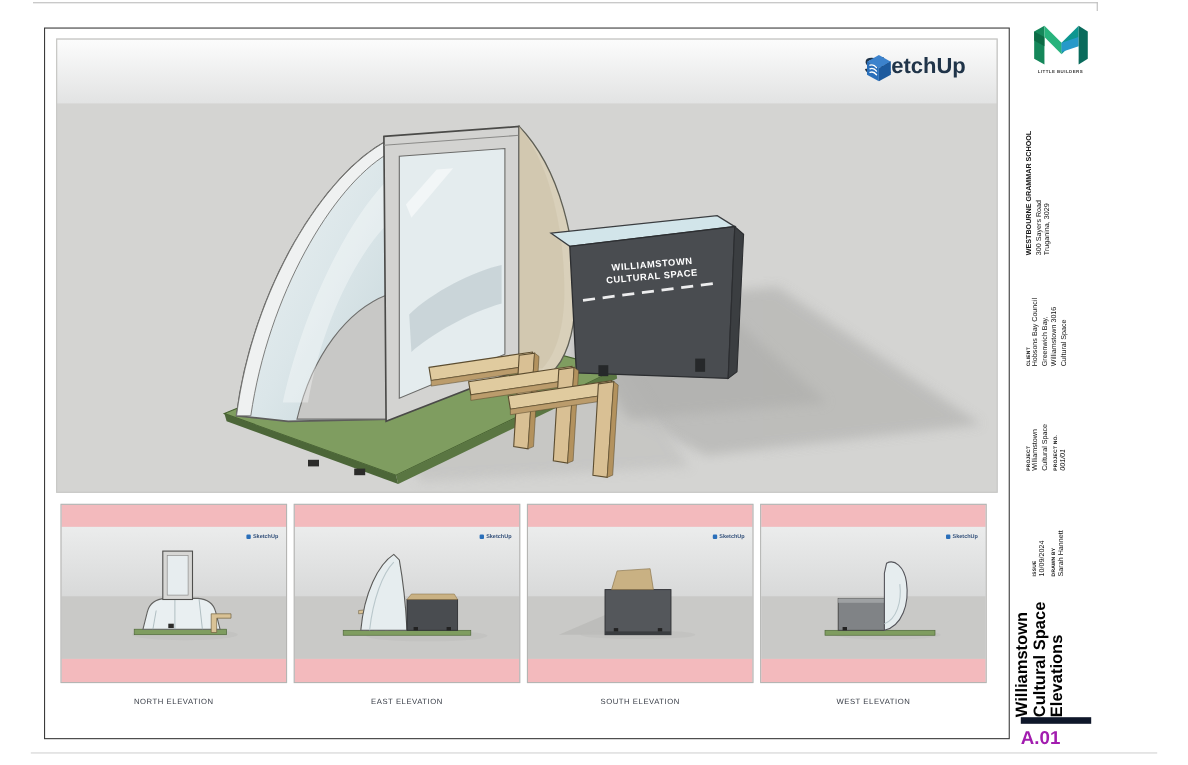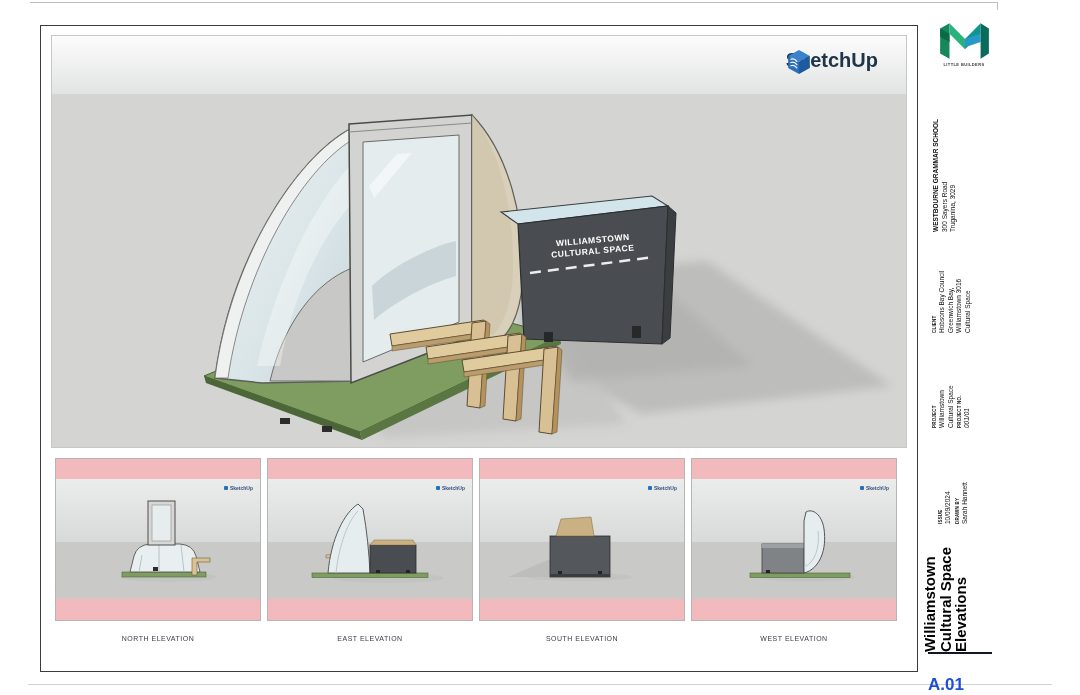--- a/index.html
+++ b/index.html
@@ -33,22 +33,22 @@
   .elev-label{position:absolute;top:609px;width:206px;text-align:center;
               font-size:7px;letter-spacing:.5px;color:#363b45;font-weight:500;}
   
   .rot{position:absolute;transform-origin:0 0;transform:rotate(-90deg);}
   .tb-label{font-size:4.5px;font-weight:bold;color:#111;letter-spacing:.2px;line-height:6px;text-transform:uppercase;}
   .tb-line{font-size:6.5px;line-height:8.5px;color:#111;white-space:nowrap;}
   .tb-name{font-size:6.5px;line-height:8.5px;font-weight:bold;color:#111;white-space:nowrap;}
   #tb-sheet-title .tt{font-size:15px;line-height:15.5px;font-weight:bold;color:#000;white-space:nowrap;}
   #tb-caption{position:absolute;left:928px;top:62px;width:72px;text-align:center;
               font-size:4px;letter-spacing:.4px;color:#3a3a3a;font-weight:bold;}
-  #sheet-no{position:absolute;left:928px;top:652px;width:64px;border-top:2px solid #0f172a;
-            padding-top:21px;font-size:17px;font-weight:bold;color:#1d4ed8;}
+  #sheet-no{position:absolute;left:928px;top:652px;width:64px;border-top:6px solid #0f172a;
+            padding-top:3px;font-size:17px;font-weight:bold;color:#a21caf;}
   #wb-logo{position:absolute;left:936px;top:21px;}
 </style>
 </head>
 <body>
 
 <div id="stage">
   <div class="hairline" style="left:30px;top:2px;width:968px;height:1px;"></div>
   <div class="hairline" style="left:997px;top:2px;width:1px;height:8px;"></div>
   <div class="hairline" style="left:28px;top:684px;width:1024px;height:1px;background:#d2d2d2;"></div>
 

